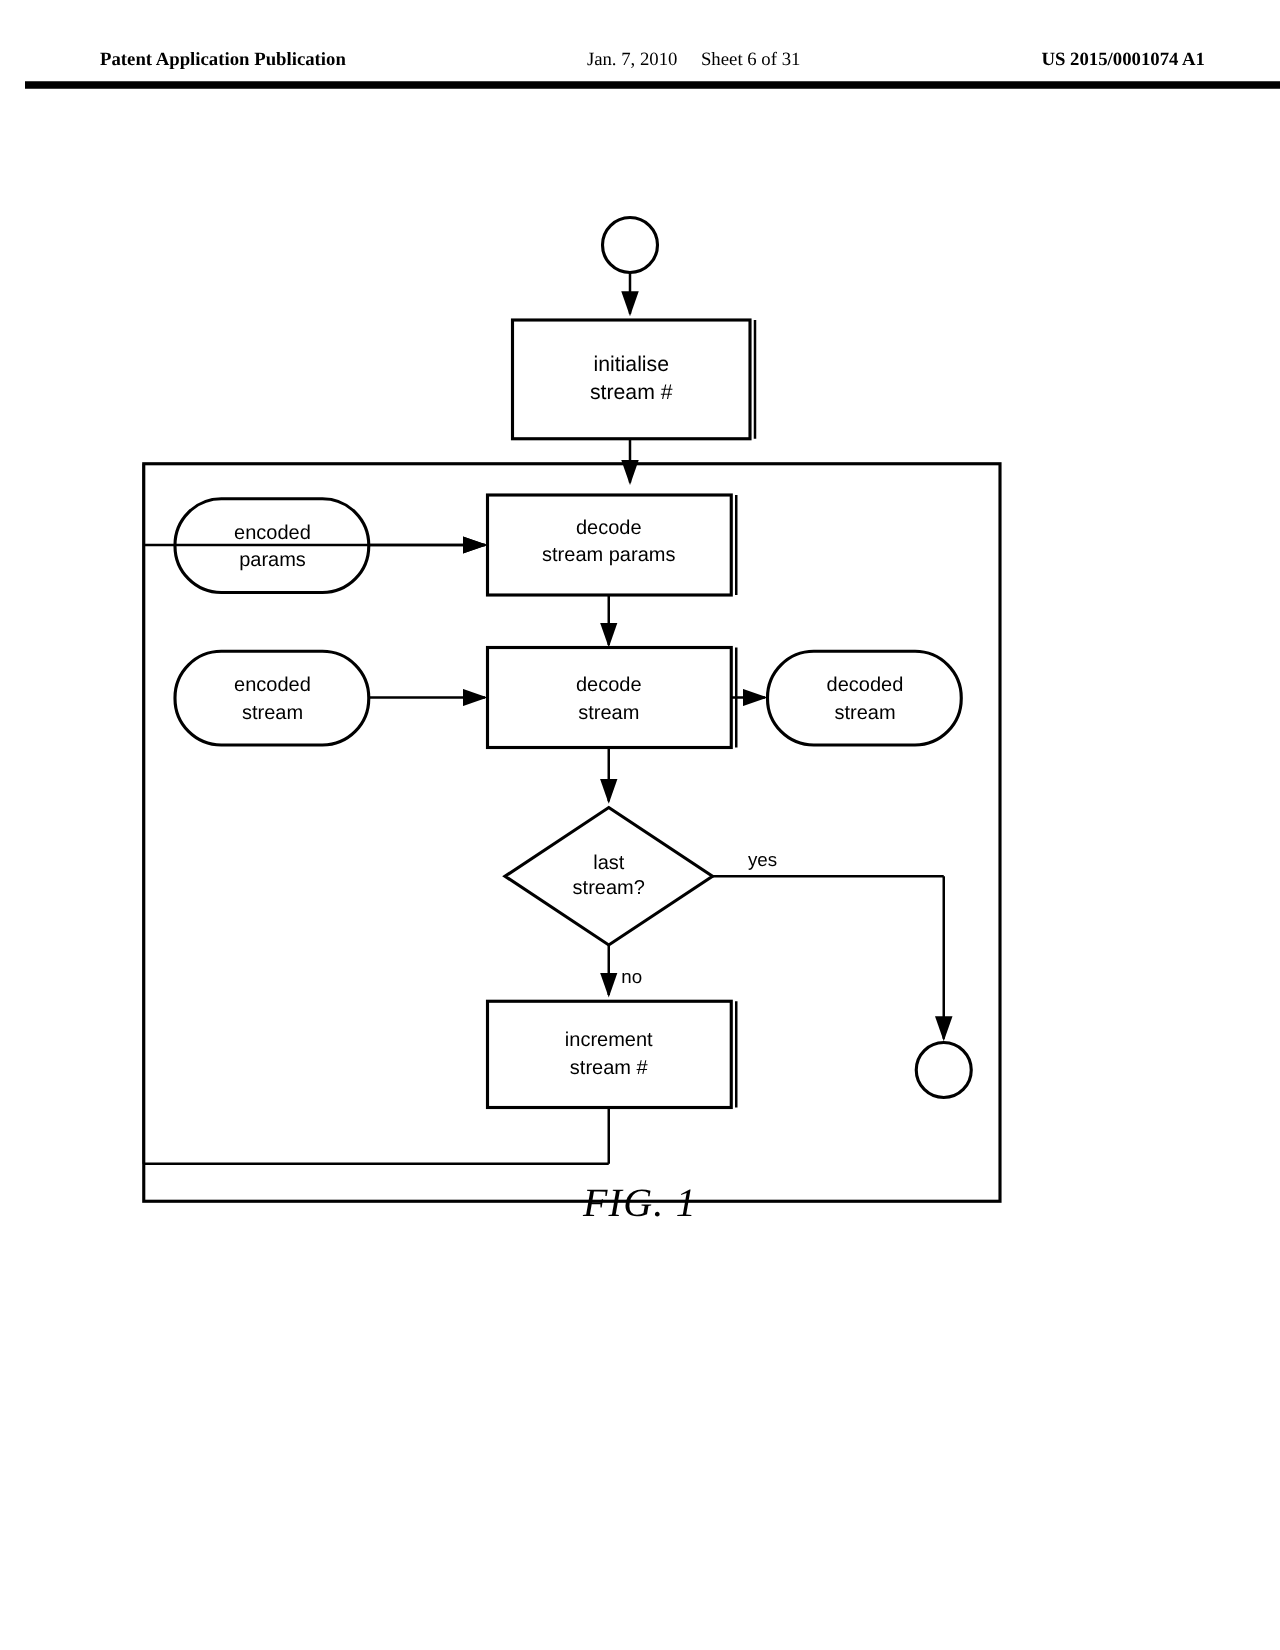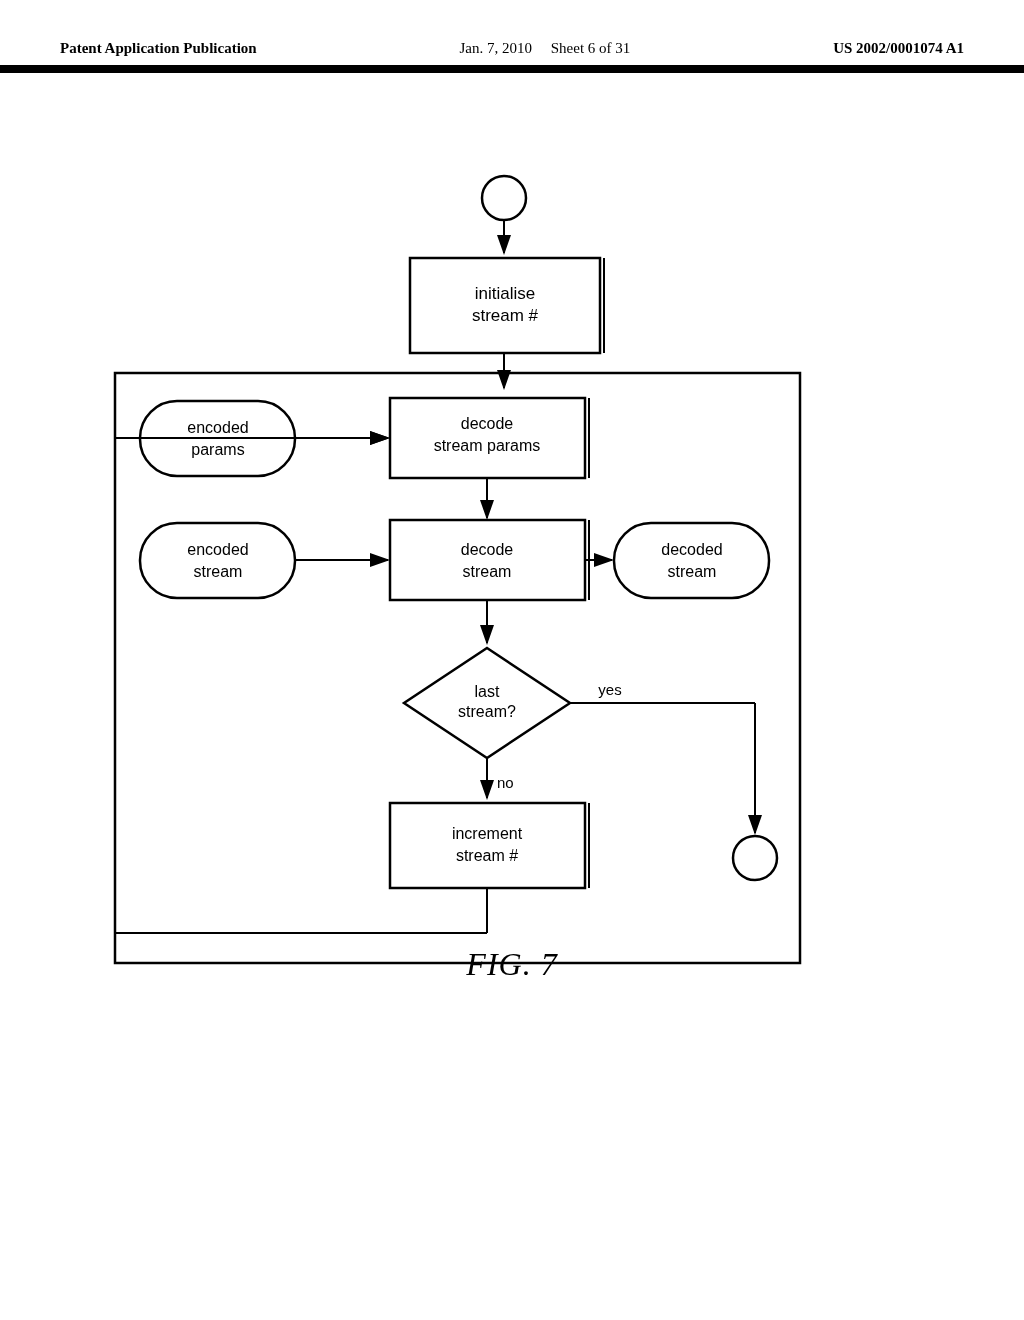--- a/index.html
+++ b/index.html
@@ -11,22 +11,23 @@
       position: relative;
       overflow: hidden;
     }
 
     
     .header {
       display: flex;
       justify-content: space-between;
       align-items: flex-start;
       padding: 40px 60px 0 60px;
-      border-bottom: 8px solid #000000;
+      border-bottom: 6px solid #000000;
       padding-bottom: 8px;
+      margin-left: 20px;
     }
     .header-left {
       font-weight: bold;
       font-size: 15px;
     }
     .header-center {
       font-size: 15px;
       text-align: center;
     }
     .header-right {
@@ -66,21 +67,21 @@
 </head>
 <body>
 
 <div class="header">
   <div class="header-left">Patent Application Publication</div>
   <div class="header-center">
     <span>Jan. 7, 2010</span>
     &nbsp;&nbsp;&nbsp;
     <span>Sheet 6 of 31</span>
   </div>
-  <div class="header-right">US 2002/0001074 A1</div>
+  <div class="header-right">US 2015/0001074 A1</div>
 </div>
 
 <div class="diagram-area">
   <svg class="flowchart" viewBox="0 0 1024 980" xmlns="http://www.w3.org/2000/svg">
 
     <circle cx="504" cy="95" r="22" fill="white" stroke="black" stroke-width="2.5"></circle>
 
     <line x1="504" y1="117" x2="504" y2="150" stroke="black" stroke-width="2" marker-end="url(#arrow)"></line>
 
     <rect x="410" y="155" width="190" height="95" fill="white" stroke="black" stroke-width="2.5"></rect>
@@ -151,14 +152,14 @@
     <line x1="115" y1="335" x2="388" y2="335" stroke="black" stroke-width="2" marker-end="url(#arrow)"></line>
 
     <defs>
       <marker id="arrow" markerWidth="10" markerHeight="7" refX="9" refY="3.5" orient="auto">
         <polygon points="0 0, 10 3.5, 0 7" fill="black"></polygon>
       </marker>
     </defs>
 
   </svg>
 
-  <div class="figure-label">FIG. 7</div>
+  <div class="figure-label">FIG. 1</div>
 </div>
 
 </body></html>

